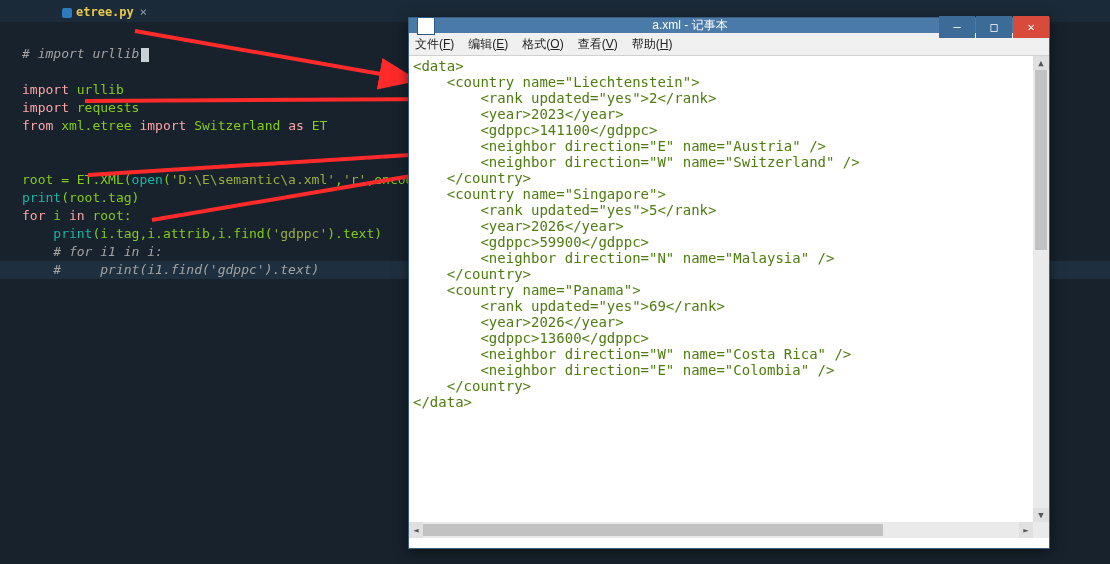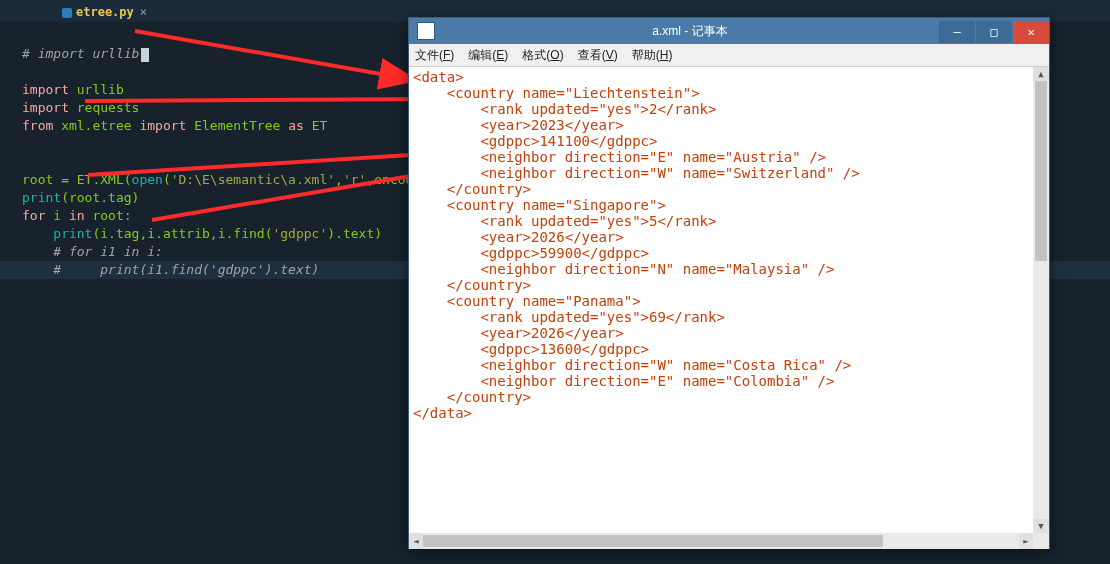--- a/index.html
+++ b/index.html
@@ -11,32 +11,32 @@
   .code { position:absolute; left:22px; top:5px; font-size:13px; line-height:18px; color:#c9d1d9; white-space:pre; }
   .kw { color:#fca5a5; }
   .kw2 { color:#14b8a6; }
   .str { color:#9aad3d; }
   .ident { color:#84cc16; }
   .comment { color:#a3a3a3; font-style:italic; }
   .caret { display:inline-block; width:8px; height:14px; background:#c9d1d9; vertical-align:middle; margin-left:2px; }
   .highlight-line { position:absolute; left:0; width:100%; height:18px; background:#1e3040; top:239px; }
   
   .notepad { position:absolute; left:408px; top:17px; width:640px; height:530px; background:#fff; border:1px solid #3b5d80; box-shadow:0 3px 12px rgba(0,0,0,0.5); }
-  .np-title { height:26px; background:#4a7aa7; display:flex; align-items:center; }
+  .np-title { height:15px; background:#4a7aa7; display:flex; align-items:center; }
   .np-icon { width:16px; height:16px; margin:0 6px 0 8px; background:#fff; border:1px solid #2b5a85; }
   .np-title-text { flex:1; text-align:center; color:#fff; font-size:12px; font-family:"Microsoft YaHei","SimSun",sans-serif; }
   .np-btns { display:flex; }
   .np-btn { width:36px; height:22px; display:flex; align-items:center; justify-content:center; color:#fff; font-size:12px; margin-top:2px; }
   .np-btn.min,.np-btn.max { background:#3c6b97; margin-right:1px; }
   .np-btn.close { background:#d84b3a; }
   .np-menu { height:22px; background:#f0f0f0; border-bottom:1px solid #d0d0d0; display:flex; align-items:center; padding-left:6px; font-size:12px; font-family:Liberation Sans, sans-serif; color:#222; }
   .np-menu span { margin-right:14px; }
   .np-menu u { text-decoration:underline; }
   .np-body { position:relative; width:100%; height:calc(100% - 48px); background:#fff; }
-  .np-text { position:absolute; left:4px; top:2px; font-family:"SimSun","NSimSun",monospace; font-size:14px; line-height:16px; color:#c2410c; white-space:pre; }
+  .np-text { position:absolute; left:4px; top:2px; font-family:"SimSun","NSimSun",monospace; font-size:14px; line-height:16px; color:#4d7c0f; white-space:pre; }
   .np-scroll-v { position:absolute; right:0; top:0; width:16px; height:calc(100% - 16px); background:#eaeaea; }
   .np-scroll-v .thumb { position:absolute; left:2px; top:14px; width:12px; height:180px; background:#c2c2c2; }
   .np-scroll-v .arr { position:absolute; left:0; width:16px; height:14px; background:#e0e0e0; color:#555; font-size:9px; text-align:center; line-height:14px; }
   .np-scroll-h { position:absolute; left:0; bottom:0; width:calc(100% - 16px); height:16px; background:#eaeaea; }
   .np-scroll-h .thumb { position:absolute; top:2px; left:14px; height:12px; width:460px; background:#c2c2c2; }
   .np-scroll-h .arr { position:absolute; top:0; width:14px; height:16px; background:#e0e0e0; color:#555; font-size:9px; text-align:center; line-height:16px; }
   .np-corner { position:absolute; right:0; bottom:0; width:16px; height:16px; background:#eaeaea; }
   svg.arrows { position:absolute; left:0; top:0; pointer-events:none; }
 </style>
 </head>
@@ -48,21 +48,21 @@
   </div>
 </div>
 
 <div class="editor">
   <div class="highlight-line"></div>
   <div class="code">
 <span class="comment"># import urllib</span><span class="caret"></span>
 
 <span class="kw">import</span> <span class="ident">urllib</span>
 <span class="kw">import</span> <span class="ident">requests</span>
-<span class="kw">from</span> <span class="ident">xml.etree</span> <span class="kw">import</span> <span class="ident">ElementTree</span> <span class="kw">as</span> <span class="ident">ET</span>
+<span class="kw">from</span> <span class="ident">xml.etree</span> <span class="kw">import</span> <span class="ident">Switzerland</span> <span class="kw">as</span> <span class="ident">ET</span>
 
 
 <span class="ident">root = ET.XML(</span><span class="kw2">open</span><span class="ident">(</span><span class="str">'D:\E\semantic\a.xml'</span><span class="ident">,</span><span class="str">'r'</span><span class="ident">,encoding=</span><span class="str">'utf-8'</span><span class="ident">).read())</span>
 <span class="kw2">print</span><span class="ident">(root.tag)</span>
 <span class="kw">for</span> <span class="ident">i</span> <span class="kw">in</span> <span class="ident">root:</span>
     <span class="kw2">print</span><span class="ident">(i.tag,i.attrib,i.find(</span><span class="str">'gdppc'</span><span class="ident">).text)</span>
     <span class="comment"># for i1 in i:</span>
     <span class="comment">#     print(i1.find('gdppc').text)</span>
   </div>
 </div>

